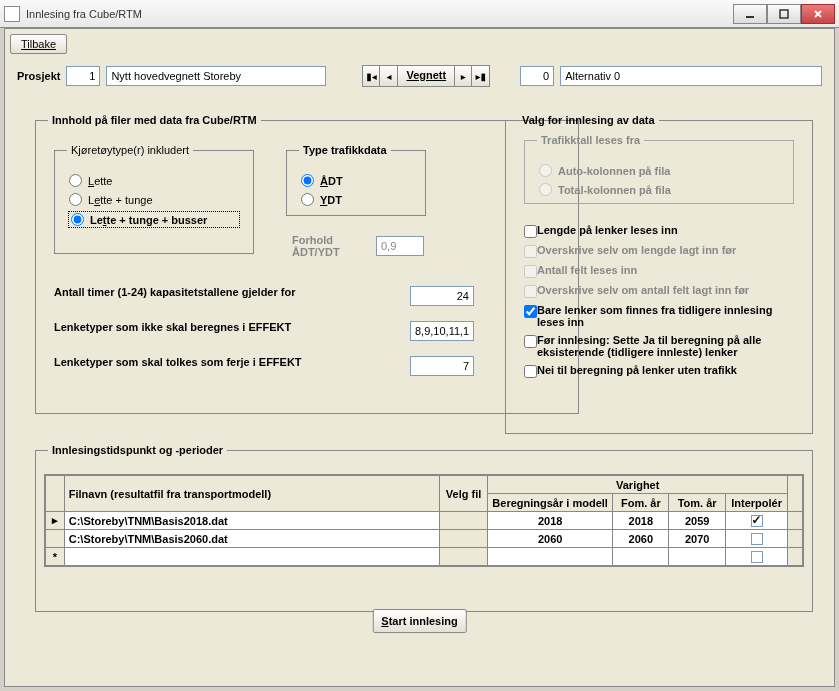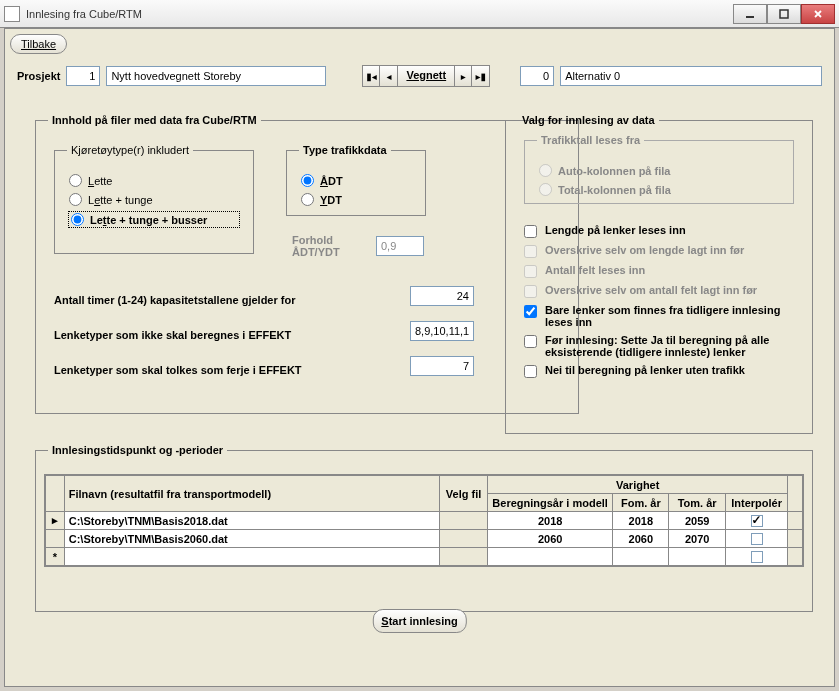--- a/index.html
+++ b/index.html
@@ -4,21 +4,21 @@
 <style>
 *{box-sizing:border-box;margin:0;padding:0;font-family:Tahoma,Arial,sans-serif;font-size:11px}
 body{background:#d4d0c8;width:839px;height:691px;overflow:hidden}
 .titlebar{height:28px;background:linear-gradient(to bottom,#fafafa,#e8e8e8);border-bottom:1px solid #888;display:flex;align-items:center;padding:0 4px}
 .titlebar .icon{width:16px;height:16px;margin-right:6px;display:inline-block;background:#fff;border:1px solid #888}
 .titlebar .title{flex:1;color:#333}
 .winbtns{display:flex;gap:0}
 .winbtn{width:34px;height:20px;border:1px solid #888;background:linear-gradient(to bottom,#fafafa,#dcdcdc);display:flex;align-items:center;justify-content:center;font-family:Arial;font-size:12px}
 .winbtn.close{background:linear-gradient(to bottom,#e97c7c,#c84444);color:#fff;border-color:#a03030}
 .client{background:#ece9d8;position:absolute;top:28px;left:4px;right:4px;bottom:4px;border:1px solid #888}
-.btn{background:linear-gradient(to bottom,#fefefe,#e4e1d4);border:1px solid #888;padding:2px 8px;border-radius:10px}
+.btn{background:linear-gradient(to bottom,#fefefe,#e4e1d4);border:1px solid #888;padding:2px 8px;border-radius:2px}
 .tilbake{position:absolute;top:5px;left:5px;padding:3px 10px}
 .row1{position:absolute;top:36px;left:12px;right:12px;display:flex;align-items:center;gap:6px}
 .lbl{font-weight:bold}
 .inp{background:#fff;border:1px solid #7f9db9;height:20px;padding:2px 4px}
 .inp.ro{text-align:right}
 .navset{display:flex;align-items:center}
 .navbtn{width:18px;height:22px;border:1px solid #888;background:linear-gradient(to bottom,#fefefe,#e4e1d4);display:flex;align-items:center;justify-content:center;font-size:10px}
 .navbtn+.navbtn{border-left:none}
 .navmid{height:22px;border:1px solid #888;border-left:none;border-right:none;background:linear-gradient(to bottom,#fefefe,#e4e1d4);padding:3px 8px;font-weight:bold}
 fieldset{border:1px solid #888;position:absolute;padding:12px}
@@ -27,26 +27,26 @@
 .fs2{top:85px;left:500px;width:308px;height:320px}
 .fs1a{position:absolute;top:18px;left:18px;width:200px;height:110px;font-weight:normal}
 .fs1a legend{font-weight:normal}
 .fs1b{position:absolute;top:18px;left:250px;width:140px;height:72px}
 .radio{display:flex;align-items:center;gap:6px;margin:6px 2px}
 .radio input{margin:0}
 .radio.sel{outline:1px dotted #000;padding:1px 2px}
 .u{text-decoration:underline}
 .forhold{position:absolute;top:108px;left:256px;color:#888;font-weight:bold}
 .forholdv{position:absolute;top:110px;left:340px;width:48px;text-align:left;color:#888}
-.frow{position:absolute;left:18px;display:flex;align-items:flex-end;font-weight:bold}
+.frow{position:absolute;left:18px;display:flex;align-items:flex-start;font-weight:bold}
 .frow .inp{width:64px;text-align:right;margin-left:auto}
 .fs2a{position:absolute;top:8px;left:18px;width:270px;height:70px;border-color:#aaa}
 .fs2a legend{color:#888}
 .fs2a .radio{color:#888}
-.chk{display:flex;align-items:flex-start;gap:8px;margin:6px 0}
+.chk{display:flex;align-items:flex-start;margin:6px 0}
 .chk input{margin-top:1px}
 .chk.dis{color:#888}
 .fs3{top:415px;left:30px;width:778px;height:168px}
 .grid{position:absolute;top:18px;left:8px;right:8px;border:1px solid #888;background:#fff}
 .grid table{width:100%;border-collapse:collapse}
 .grid th,.grid td{border:1px solid #888;padding:2px 4px;background:#ece9d8;font-weight:bold;text-align:center;height:18px}
 .grid td.w{background:#fff;font-weight:bold}
 .grid td.l{text-align:left}
 .grid .rowhdr{width:18px;background:#ece9d8}
 .startbtn{position:absolute;top:580px;left:50%;transform:translateX(-50%);padding:5px 8px;font-weight:bold}

